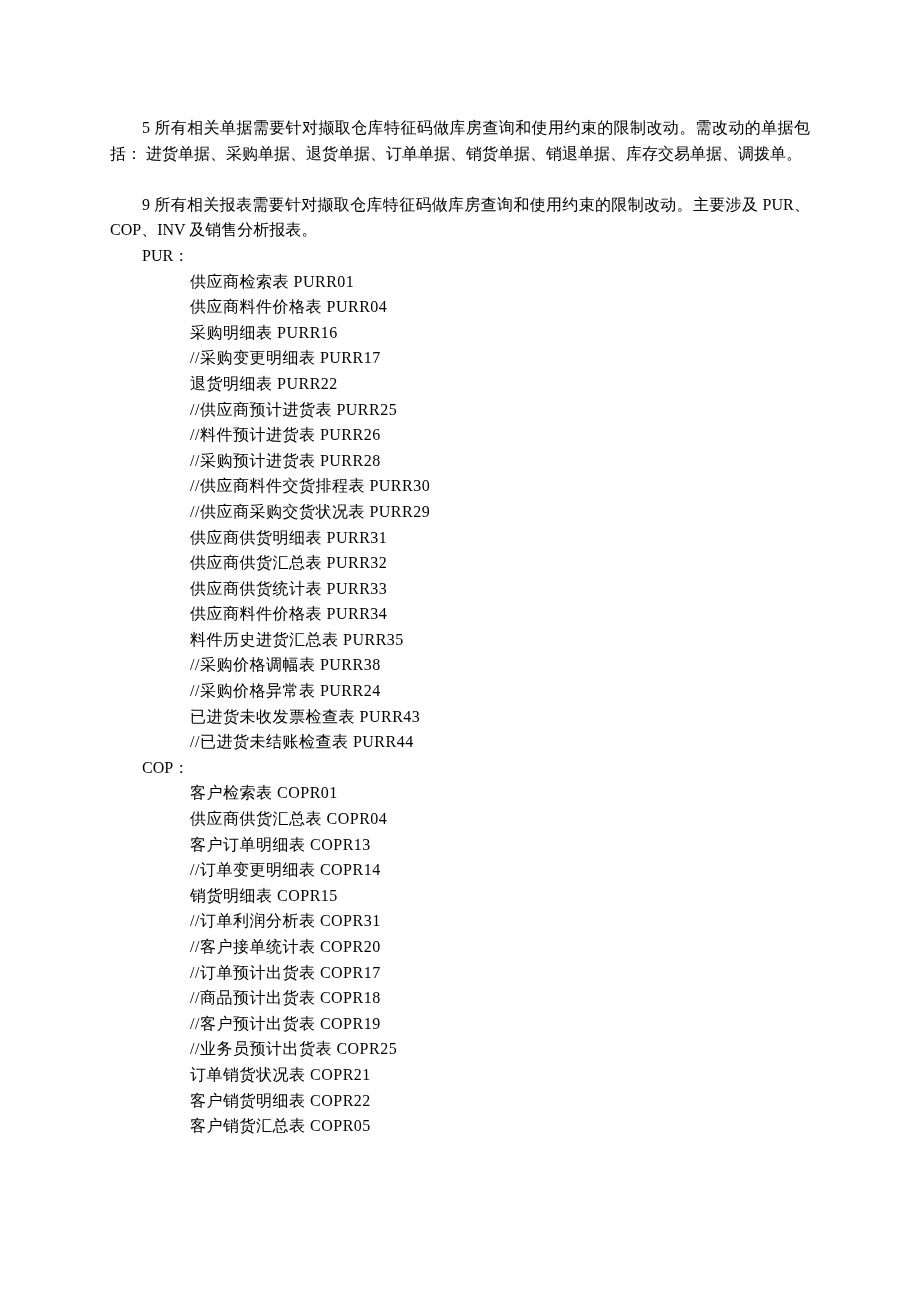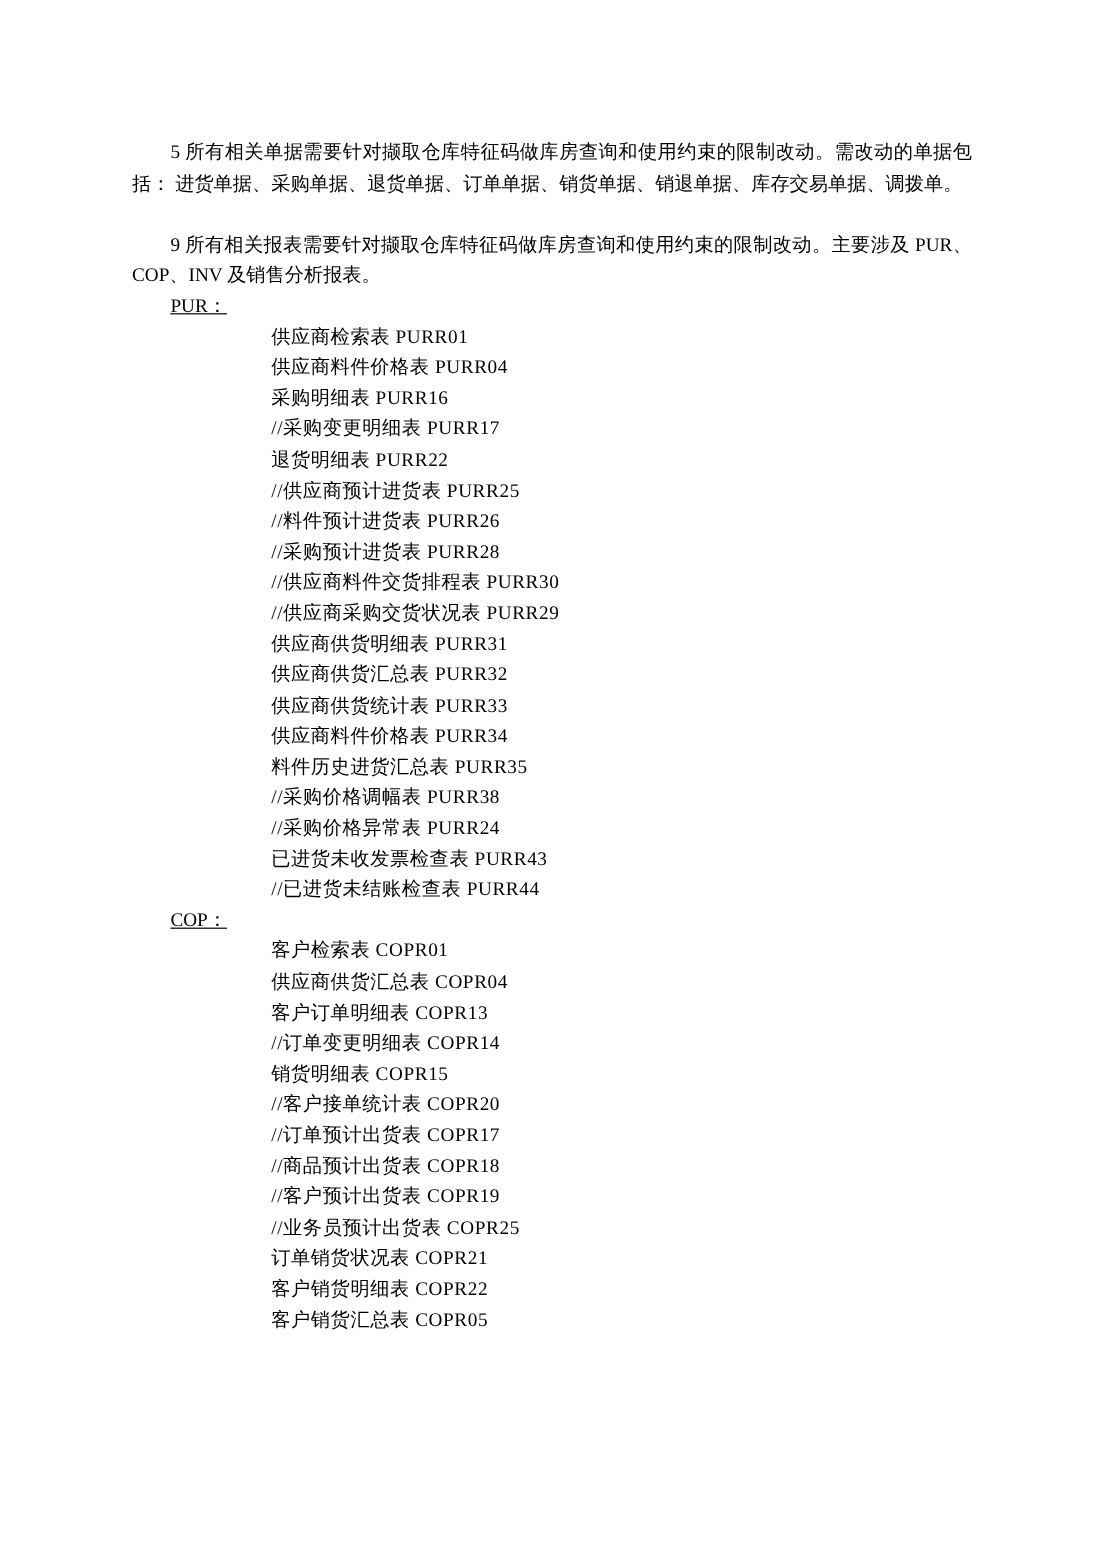--- a/index.html
+++ b/index.html
@@ -21,28 +21,26 @@
       margin-bottom: 0;
     }
     .para-indent {
       text-indent: 2em;
     }
     .section-gap {
       height: 1.6em;
     }
     .heading-label {
       padding-left: 2em;
-      text-decoration: underline;
     }
     .list-items {
       padding-left: 5em;
     }
     .list-item {
       letter-spacing: 0.5px;
-      margin-left: 36px;
     }
   </style>
 </head>
 <body>
 
 <div class="paragraph para-indent">5 所有相关单据需要针对撷取仓库特征码做库房查询和使用约束的限制改动。需改动的单据包括： 进货单据、采购单据、退货单据、订单单据、销货单据、销退单据、库存交易单据、调拨单。</div>
 
 <div class="section-gap"></div>
 
 <div class="paragraph para-indent">9 所有相关报表需要针对撷取仓库特征码做库房查询和使用约束的限制改动。主要涉及 PUR、COP、INV 及销售分析报表。</div>
@@ -72,20 +70,21 @@
 </div>
 
 <div class="heading-label">COP：</div>
 
 <div class="list-items">
   <div class="list-item">客户检索表 COPR01</div>
   <div class="list-item">供应商供货汇总表  COPR04</div>
   <div class="list-item">客户订单明细表  COPR13</div>
   <div class="list-item">//订单变更明细表  COPR14</div>
   <div class="list-item">销货明细表 COPR15</div>
+  <div class="list-item">//订单利润分析表  COPR31</div>
   <div class="list-item">//客户接单统计表  COPR20</div>
   <div class="list-item">//订单预计出货表  COPR17</div>
   <div class="list-item">//商品预计出货表  COPR18</div>
   <div class="list-item">//客户预计出货表  COPR19</div>
   <div class="list-item">//业务员预计出货表  COPR25</div>
   <div class="list-item">订单销货状况表  COPR21</div>
   <div class="list-item">客户销货明细表  COPR22</div>
   <div class="list-item">客户销货汇总表  COPR05</div>
 </div>
 

